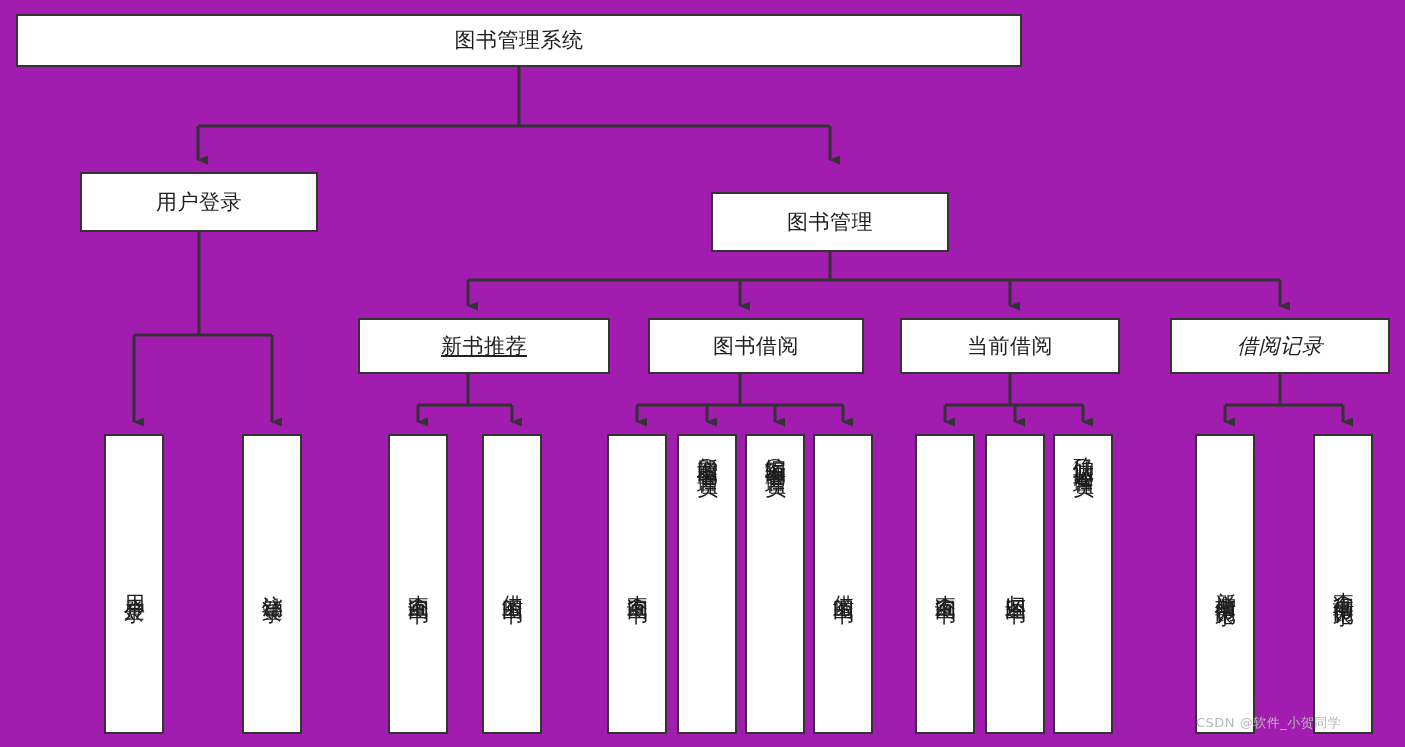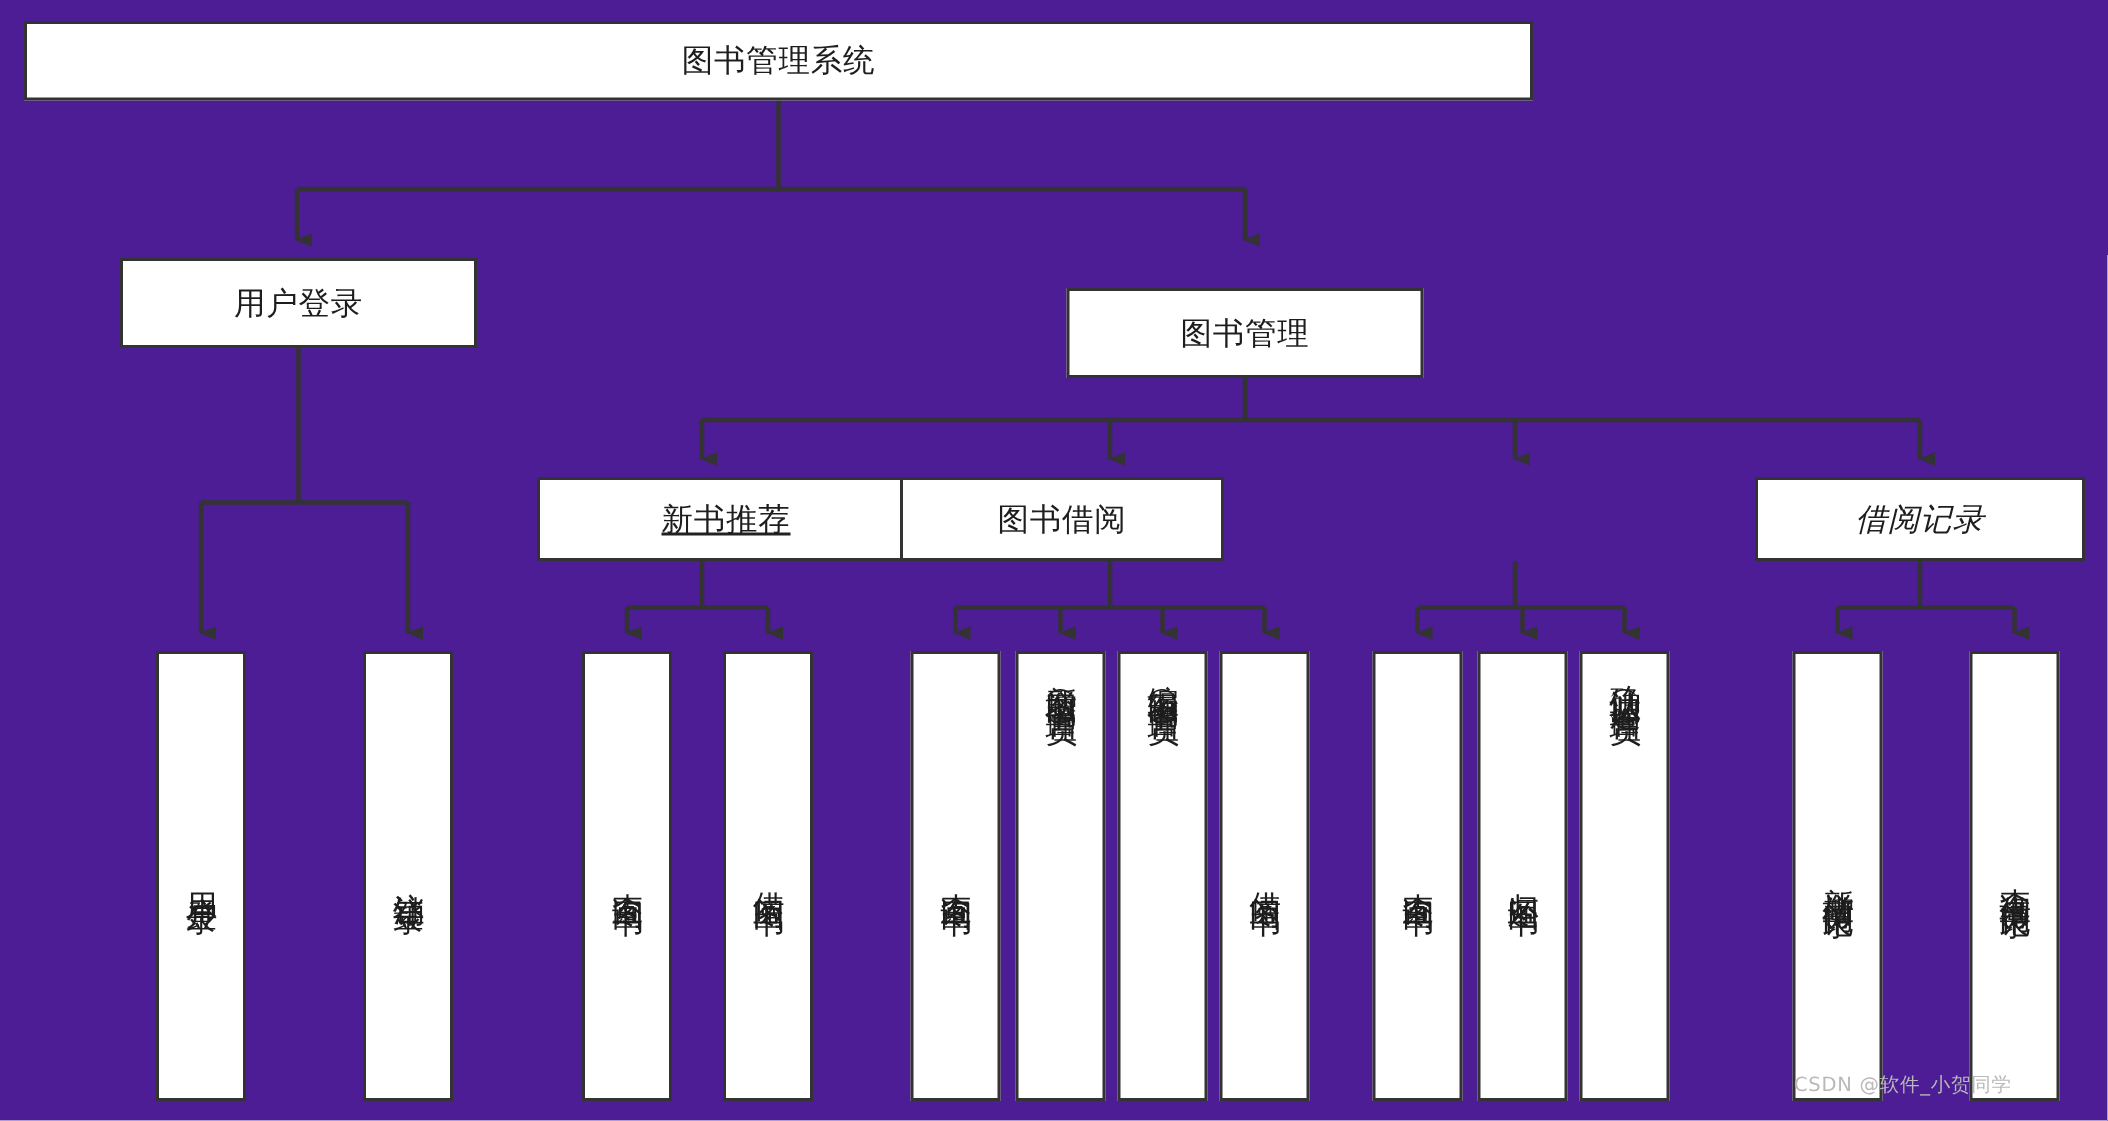--- a/index.html
+++ b/index.html
@@ -7,21 +7,21 @@
     padding: 0;
     background: #ffffff;
   }
   body {
     font-family: "DejaVu Sans", "Liberation Sans", sans-serif;
   }
   #diagram-root {
     position: relative;
     width: 1405px;
     height: 747px;
-    background: #4c1d95;
+    background: #a21caf;
     overflow: hidden;
   }
   svg#connectors {
     position: absolute;
     left: 0;
     top: 0;
     width: 1405px;
     height: 747px;
   }
   .node {
@@ -142,22 +142,25 @@
   <div class="node" id="node-l2-0" style="left: 80px; top: 172px; width: 238px; height: 60px;">
     <span class="label">用户登录</span>
   </div>
   <div class="node" id="node-l2-1" style="left: 711px; top: 172px; width: 238px; height: 60px; margin-top: 20px;">
     <span class="label">图书管理</span>
   </div>
 
   <div class="node" id="node-l3-0" style="left: 358px; top: 318px; width: 252px; height: 56px; text-decoration: underline;">
     <span class="label">新书推荐</span>
   </div>
-  <div class="node" id="node-l3-1" style="left: 600px; top: 318px; width: 216px; height: 56px;">
+  <div class="node" id="node-l3-1" style="left: 648px; top: 318px; width: 216px; height: 56px;">
     <span class="label">图书借阅</span>
+  </div>
+  <div class="node" id="node-l3-2" style="left: 900px; top: 318px; width: 220px; height: 56px;">
+    <span class="label">当前借阅</span>
   </div>
   <div class="node" id="node-l3-3" style="left: 1170px; top: 318px; width: 220px; height: 56px; font-style: italic;">
     <span class="label">借阅记录</span>
   </div>
 
   <div class="node leaf" id="node-leaf-0" style="left: 104px; top: 434px; width: 60px; height: 300px;">
     <span class="label">用户登录</span>
   </div>
   <div class="node leaf" id="node-leaf-1" style="left: 242px; top: 434px; width: 60px; height: 300px;">
     <span class="label">注销登录</span>

